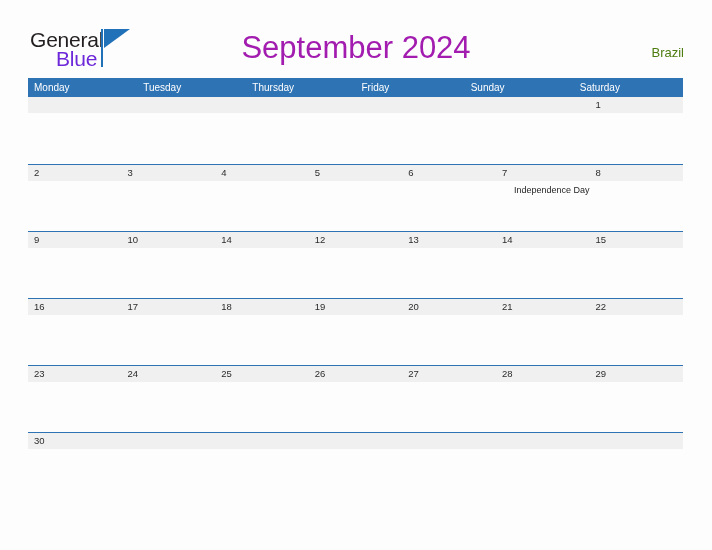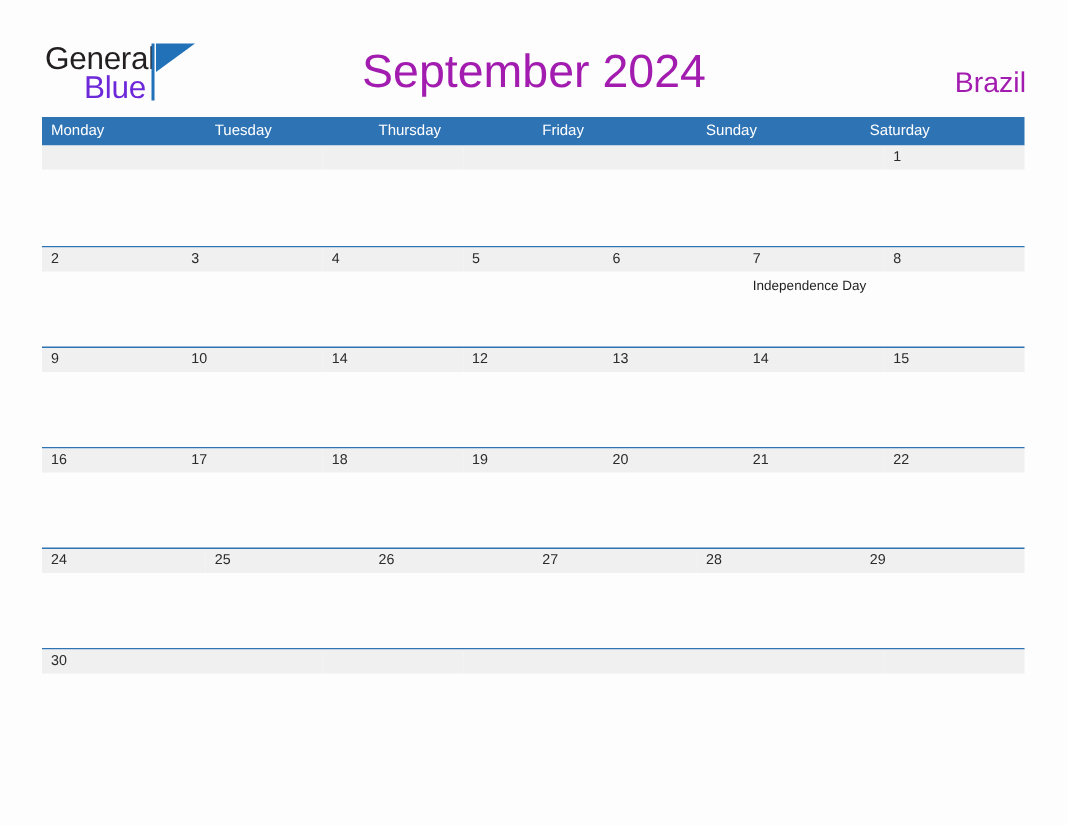--- a/index.html
+++ b/index.html
@@ -84,22 +84,22 @@
     font-size: 31px;
     color: #a21caf;
     font-family: "Liberation Sans", sans-serif;
     letter-spacing: 0px;
   }
 
   .country {
     position: absolute;
     right: 28px;
     top: 45px;
-    font-size: 19px;
-    color: #a21caf;
+    font-size: 13px;
+    color: #4d7c0f;
     font-family: "Liberation Sans", sans-serif;
   }
 
   
   .calendar {
     position: absolute;
     left: 28px;
     top: 78px;
     width: 655px;
   }
@@ -170,20 +170,21 @@
     font-size: 9.5px;
     color: #2b2b2b;
     font-family: "Liberation Sans", sans-serif;
   }
 
   .events {
     position: relative;
     z-index: 2;
     padding-left: 6px;
     padding-top: 3px;
+    text-align: right;
   }
   .event {
     font-size: 9px;
     line-height: 12px;
     color: #1f1f1f;
     font-family: "Liberation Sans", sans-serif;
     white-space: nowrap;
   }
 </style>
 </head>
@@ -343,20 +344,24 @@
             <div class="day-cell">
               <div class="day-num-band"></div>
               <span class="day-num">22</span>
             </div>
           </div>
         </div>
         <div class="week-row">
           <div class="week-cells">
             <div class="day-cell">
               <div class="day-num-band"></div>
+              <span class="day-num">23</span>
+            </div>
+            <div class="day-cell">
+              <div class="day-num-band"></div>
               <span class="day-num">24</span>
             </div>
             <div class="day-cell">
               <div class="day-num-band"></div>
               <span class="day-num">25</span>
             </div>
             <div class="day-cell">
               <div class="day-num-band"></div>
               <span class="day-num">26</span>
             </div>

